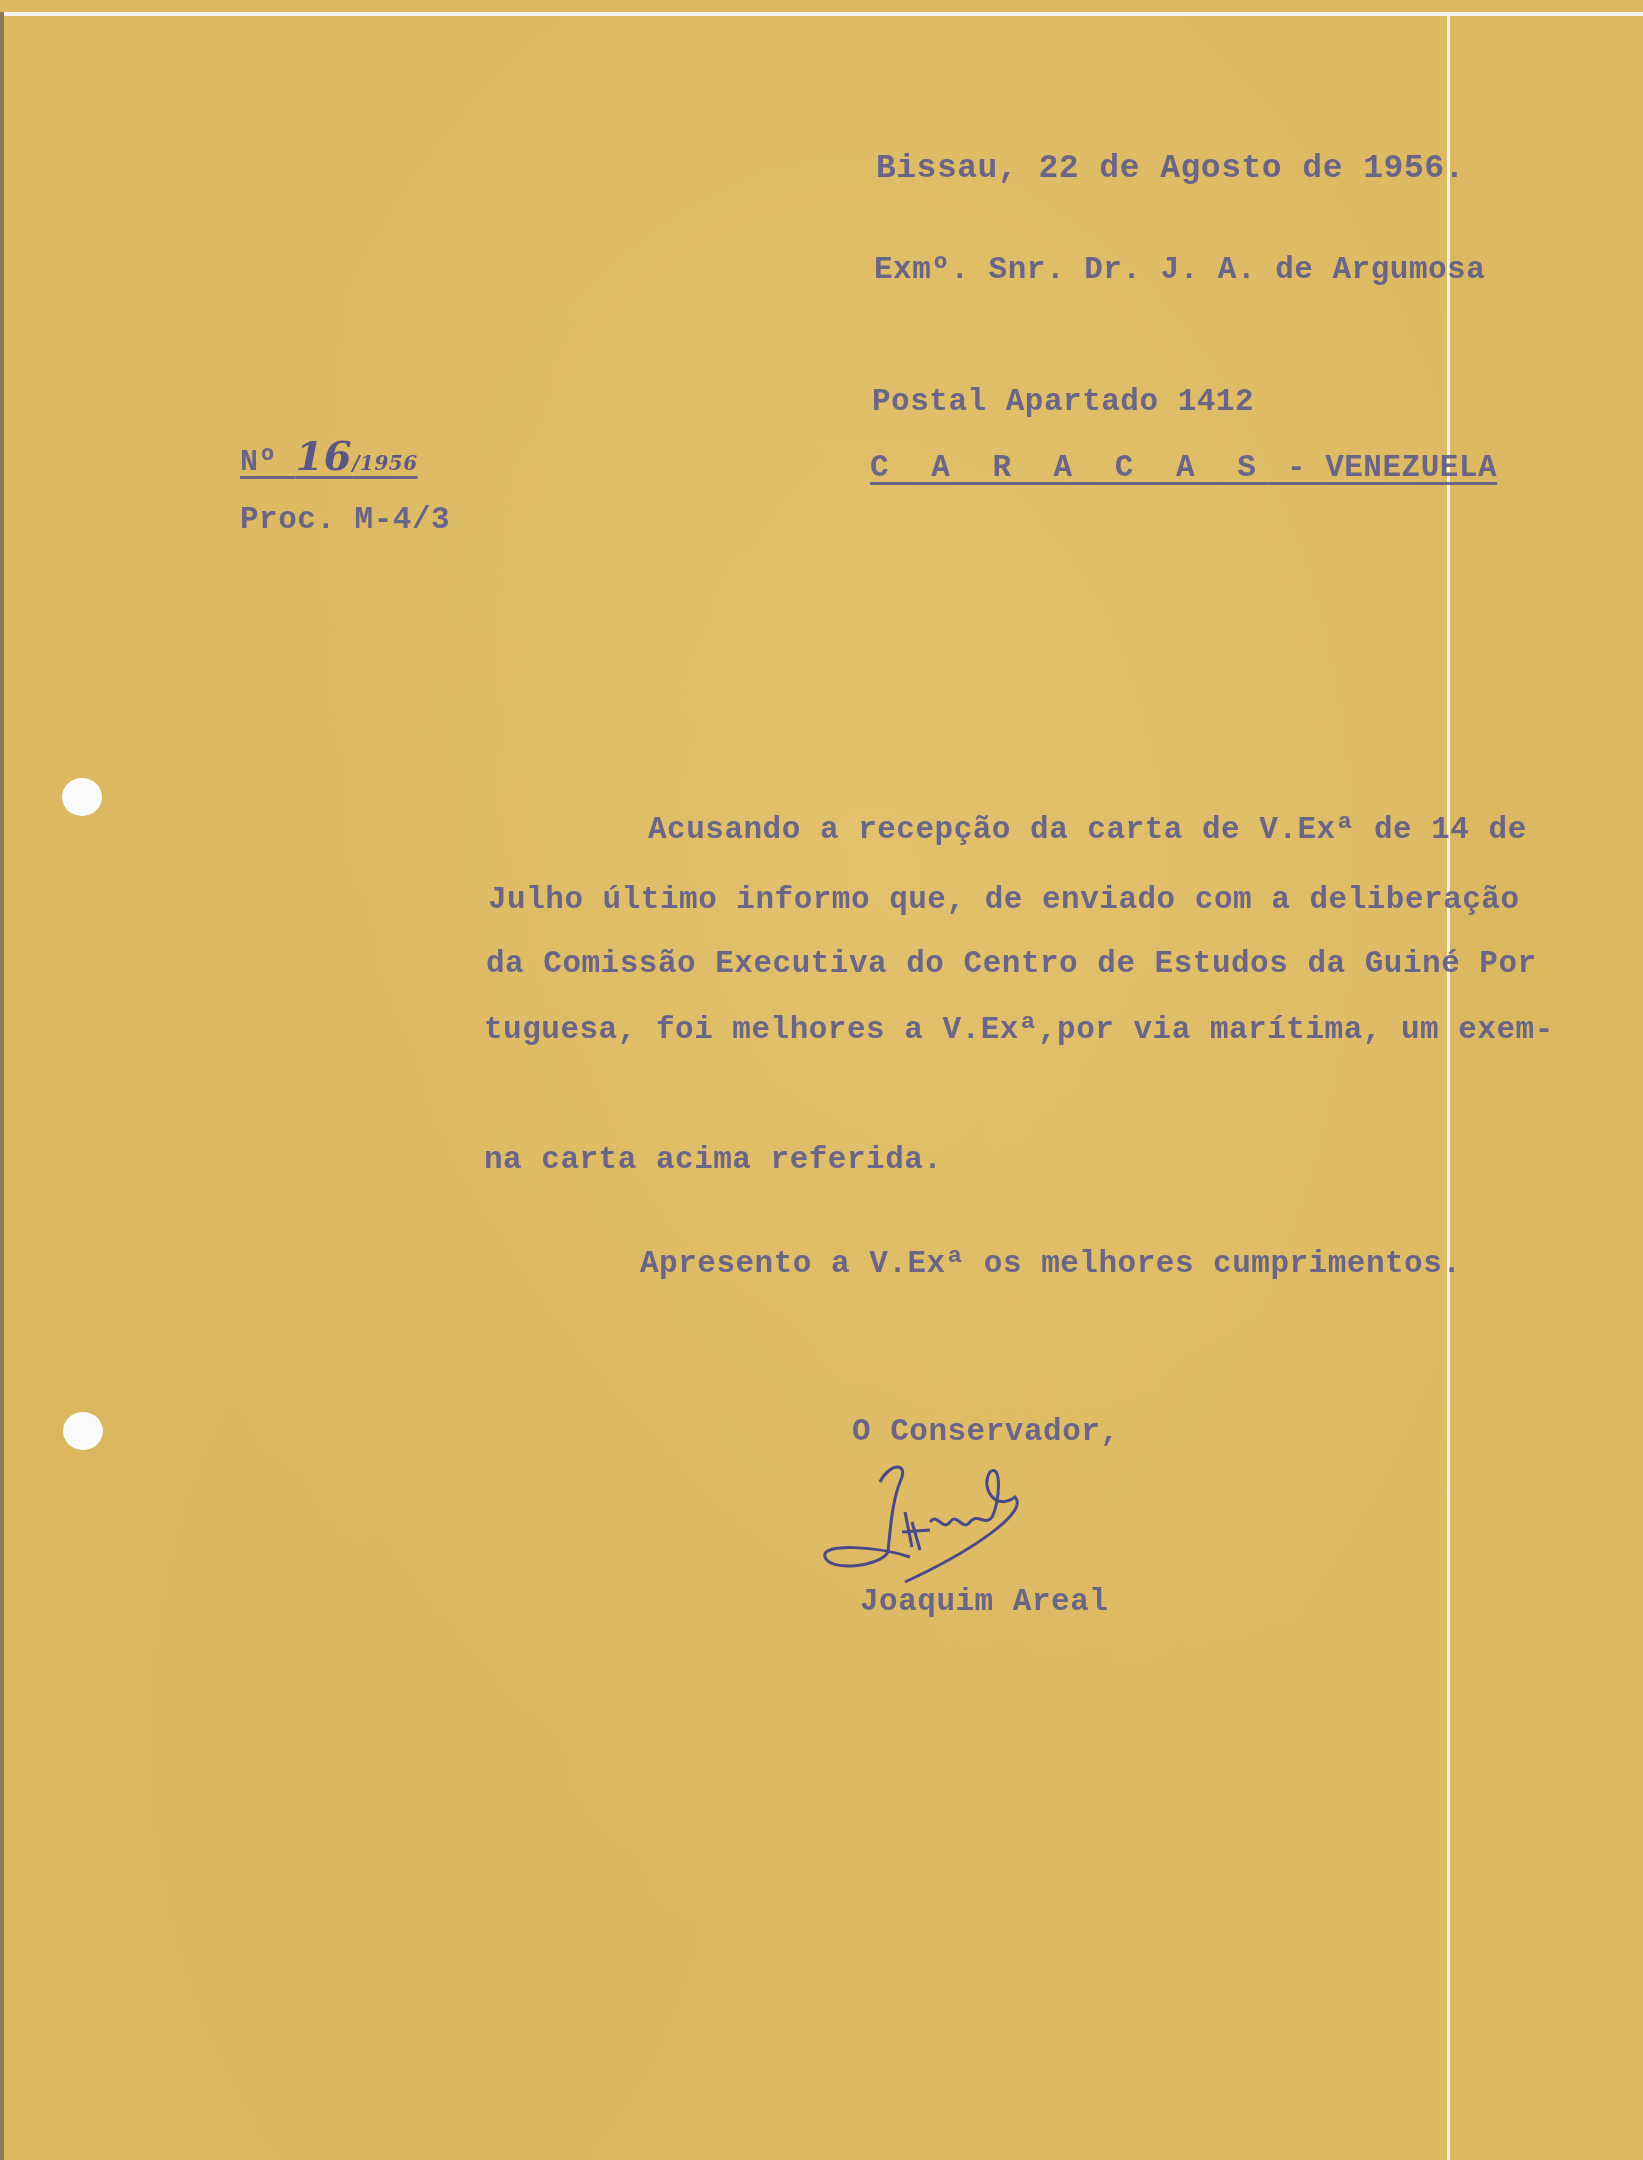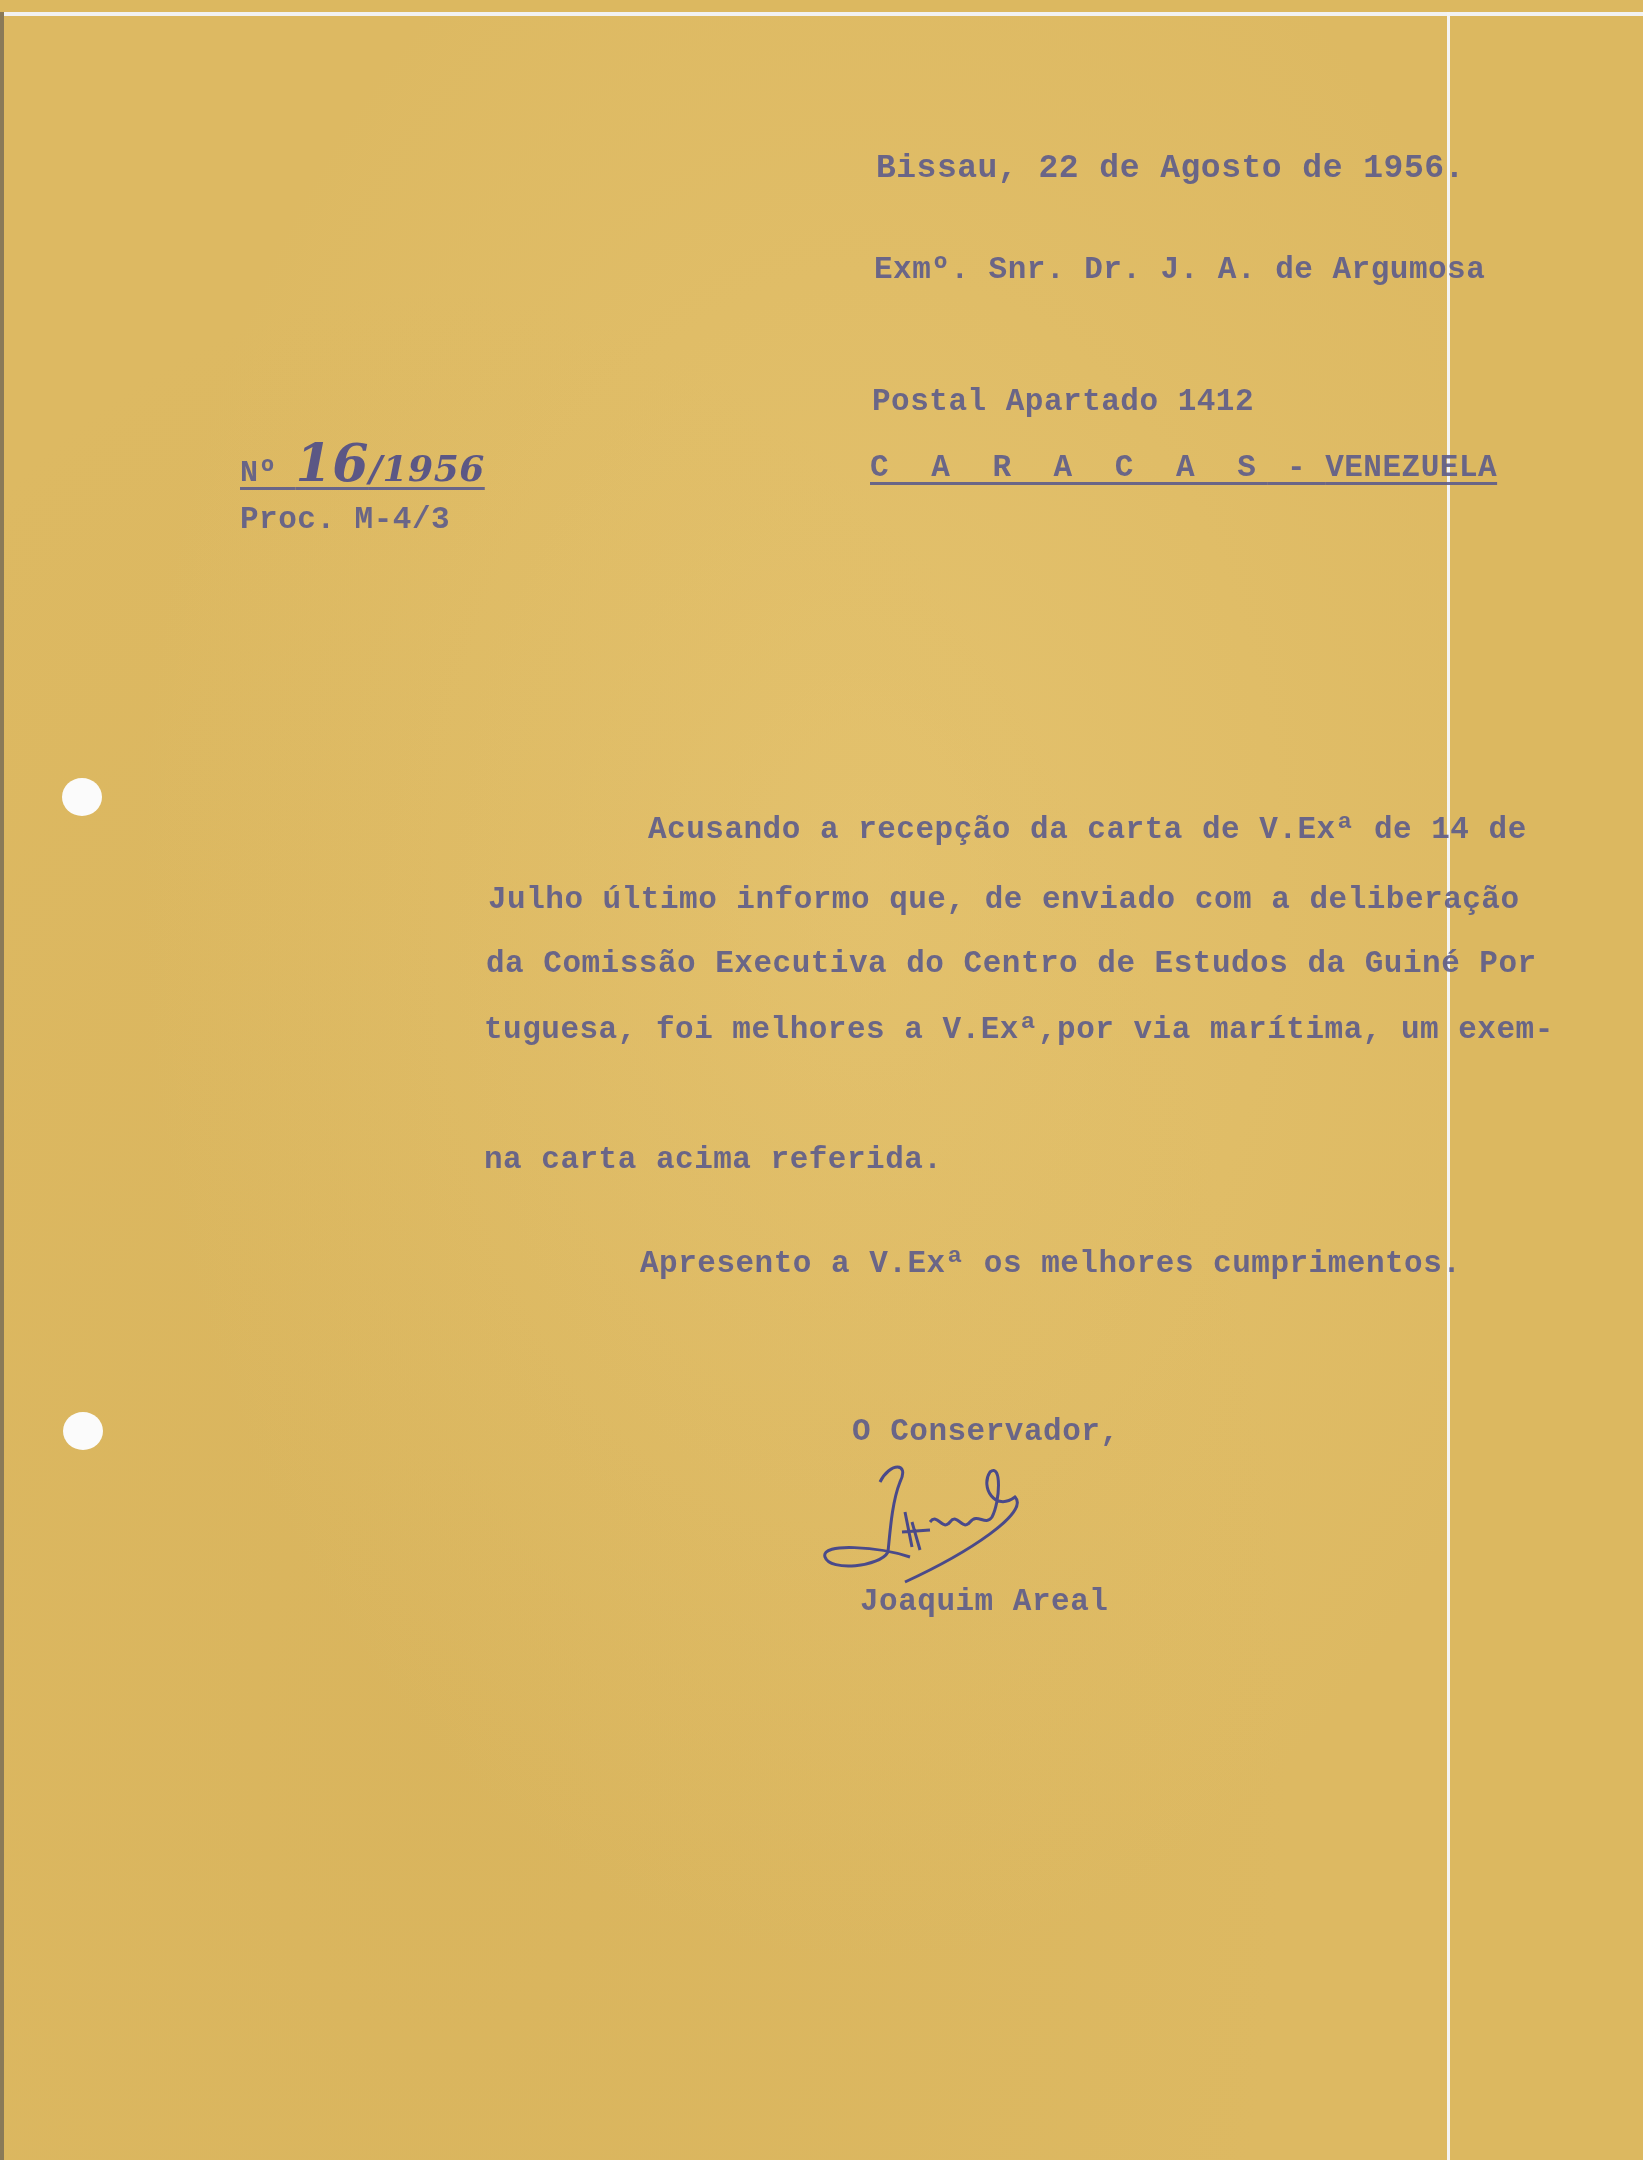--- a/index.html
+++ b/index.html
@@ -42,21 +42,21 @@
   <div class="t" style="left:876px; top:138px; font-size:33px;">Bissau, 22 de Agosto de 1956.</div>
 
   <div class="t" style="left:874px; top:240px;">Exmº. Snr. Dr. J. A. de Argumosa</div>
   <div class="t" style="left:872px; top:372px;">Postal Apartado 1412</div>
   <div class="t u" style="left:870px; top:438px;">
     <span class="spaced">C A R A C A S</span><span> - </span><span>VENEZUELA</span>
   </div>
 
   <div class="t u" style="left:240px; top:420px; font-size:30px;">
     <span>Nº</span>
-    <span class="hand" style="font-size:52px;">16</span><span class="hand" style="font-size:36px;">/1956</span>
+    <span class="hand" style="font-size:40px;">16</span><span class="hand" style="font-size:20px;">/1956</span>
   </div>
   <div class="t" style="left:240px; top:490px;">Proc. M-4/3</div>
 
   <div class="t" style="left:648px; top:800px;">Acusando a recepção da carta de V.Exª de 14 de</div>
   <div class="t" style="left:488px; top:870px;">Julho último informo que, de enviado com a deliberação</div>
   <div class="t" style="left:486px; top:934px;">da Comissão Executiva do Centro de Estudos da Guiné Por</div>
   <div class="t" style="left:484px; top:1000px;">tuguesa, foi melhores a V.Exª,por via marítima, um exem-</div>
   <div class="t" style="left:484px; top:1130px;">na carta acima referida.</div>
 
   <div class="t" style="left:640px; top:1234px;">Apresento a V.Exª os melhores cumprimentos.</div>

